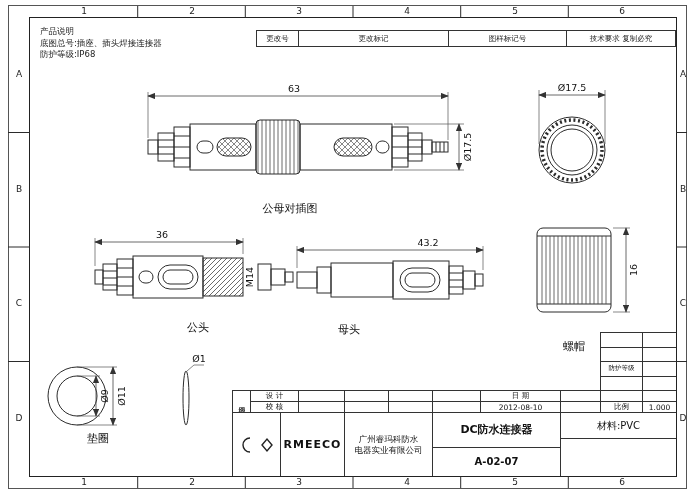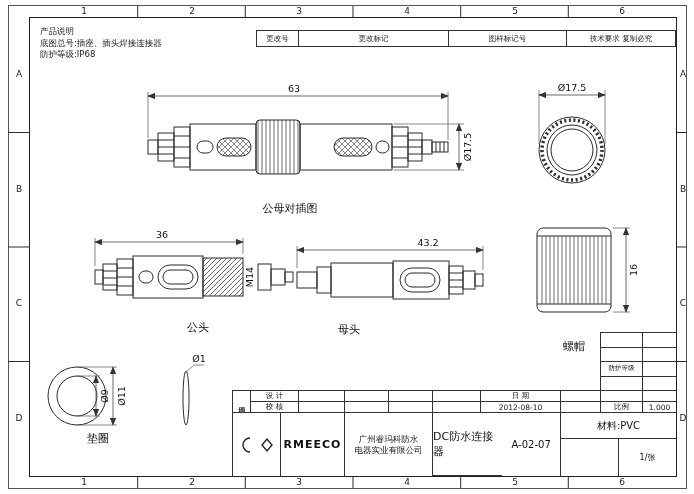--- a/index.html
+++ b/index.html
@@ -38,21 +38,21 @@
   .tb-mini { flex:1; display:flex; align-items:center; justify-content:center;
     box-sizing:border-box; white-space:nowrap; overflow:hidden; font-size:7.5px; }
   .tb-mini.bb { border-bottom:1px solid #333; }
   .tb-bot { display:flex; height:63px; }
   .tb-cell { border-right:1px solid #333; box-sizing:border-box; display:flex;
     align-items:center; justify-content:center; overflow:hidden; }
   .tb-cell:last-child { border-right:none; }
   .vert { writing-mode:vertical-rl; font-size:7px; letter-spacing:1px; }
   .brand { font-size:11px; font-weight:bold; letter-spacing:1px; }
   .company { flex-direction:column; font-size:8.5px; line-height:11px; text-align:center; }
-  .prodcol { align-items:stretch; padding:0; }
+  .prodcol { flex-direction:column; align-items:stretch; padding:0;font-weight:bold; }
   .prod-top { flex:1.2; display:flex; align-items:center; justify-content:center;
     border-bottom:1px solid #333; font-size:11px; box-sizing:border-box; }
   .prod-bot { flex:1; display:flex; align-items:center; justify-content:center; font-size:10px; }
   .rightcol { flex-direction:column; align-items:stretch; padding:0; }
   .mat-top { height:26px; display:flex; align-items:center; justify-content:center;
     border-bottom:1px solid #333; font-size:10px; box-sizing:border-box; }
   .mat-bot { flex:1; display:flex; }
   .mat-sub { flex:1; border-right:1px solid #333; box-sizing:border-box;
     display:flex; align-items:center; justify-content:center; font-size:8px; }
   .mat-sub:last-child { border-right:none; }
@@ -327,19 +327,18 @@
         <div>电器实业有限公司</div>
       </div>
       <div class="tb-cell prodcol" style="width:128px">
         <div class="prod-top">DC防水连接器</div>
         <div class="prod-bot">A-02-07</div>
       </div>
       <div class="tb-cell rightcol" style="flex:1">
         <div class="mat-top">材料:PVC</div>
         <div class="mat-bot">
           <div class="mat-sub"></div>
-          <div class="mat-sub">1/张</div>
         </div>
       </div>
     </div>
   </div>
 
 </div>
 
 </body></html>

